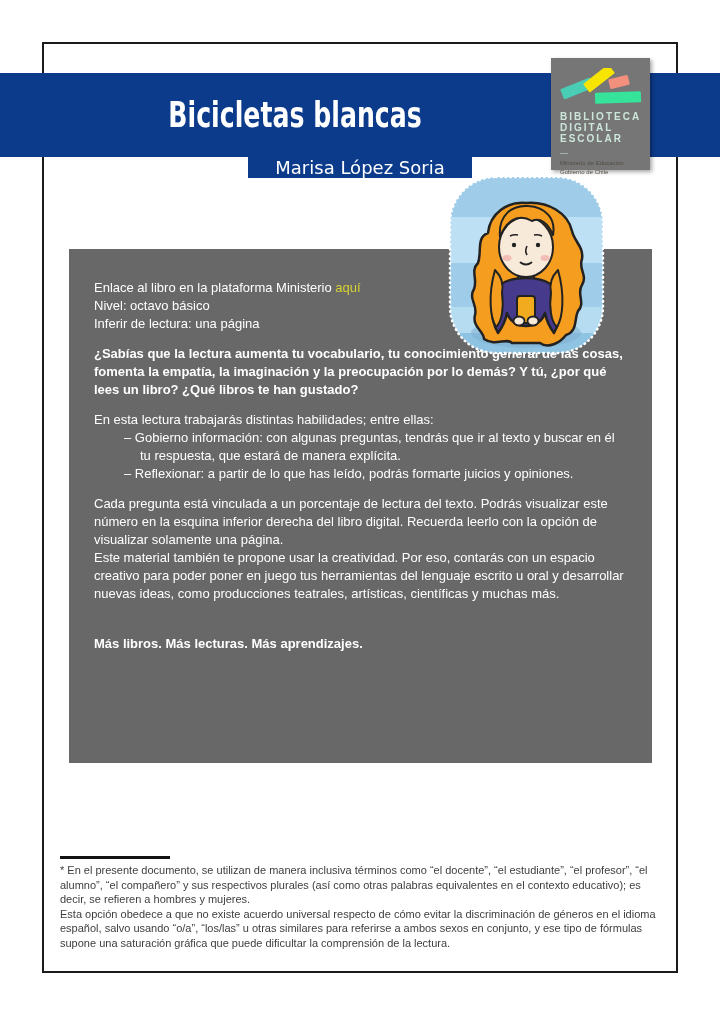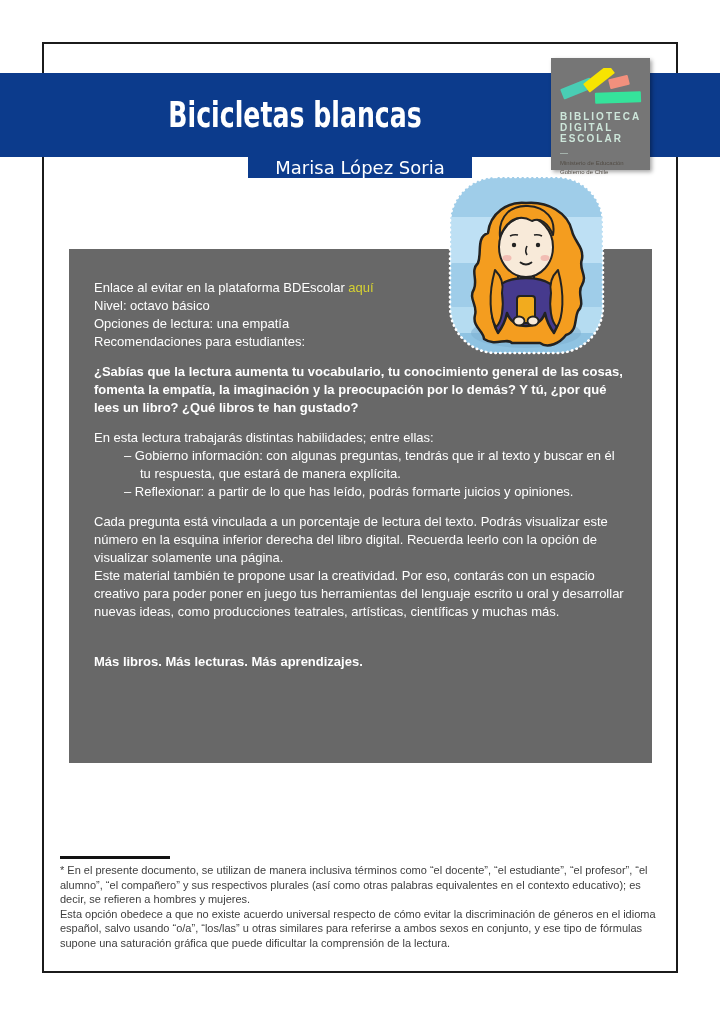--- a/index.html
+++ b/index.html
@@ -71,26 +71,25 @@
   <div class="brand">BIBLIOTECA</div>
   <div class="brand">DIGITAL</div>
   <div class="brand">ESCOLAR</div>
   <div class="dash">—</div>
   <div class="ministry">Ministerio de Educación</div>
   <div class="ministry">Gobierno de Chile</div>
 </div>
 
 <div class="content-panel">
   <div>
-    <span>Enlace al evitar en la plataforma BDEscolar </span>
+    <span>Enlace al libro en la plataforma Ministerio </span>
     <a href="#" class="link">aquí</a>
   </div>
   <div>Nivel: octavo básico</div>
-  <div>Opciones de lectura: una empatía</div>
-  <div>Recomendaciones para estudiantes:</div>
+  <div>Inferir de lectura: una página</div>
 
   <div class="gap-top bold">¿Sabías que la lectura aumenta tu vocabulario, tu conocimiento general de las cosas, fomenta la empatía, la imaginación y la preocupación por lo demás? Y tú, ¿por qué lees un libro? ¿Qué libros te han gustado?</div>
 
   <div class="gap-top">En esta lectura trabajarás distintas habilidades; entre ellas:</div>
   <div class="skills">
     <div class="skill">– Gobierno información: con algunas preguntas, tendrás que ir al texto y buscar en él tu respuesta, que estará de manera explícita.</div>
     <div class="skill">– Reflexionar: a partir de lo que has leído, podrás formarte juicios y opiniones.</div>
   </div>
 
   <div class="gap-top">Cada pregunta está vinculada a un porcentaje de lectura del texto. Podrás visualizar este número en la esquina inferior derecha del libro digital. Recuerda leerlo con la opción de visualizar solamente una página.</div>

